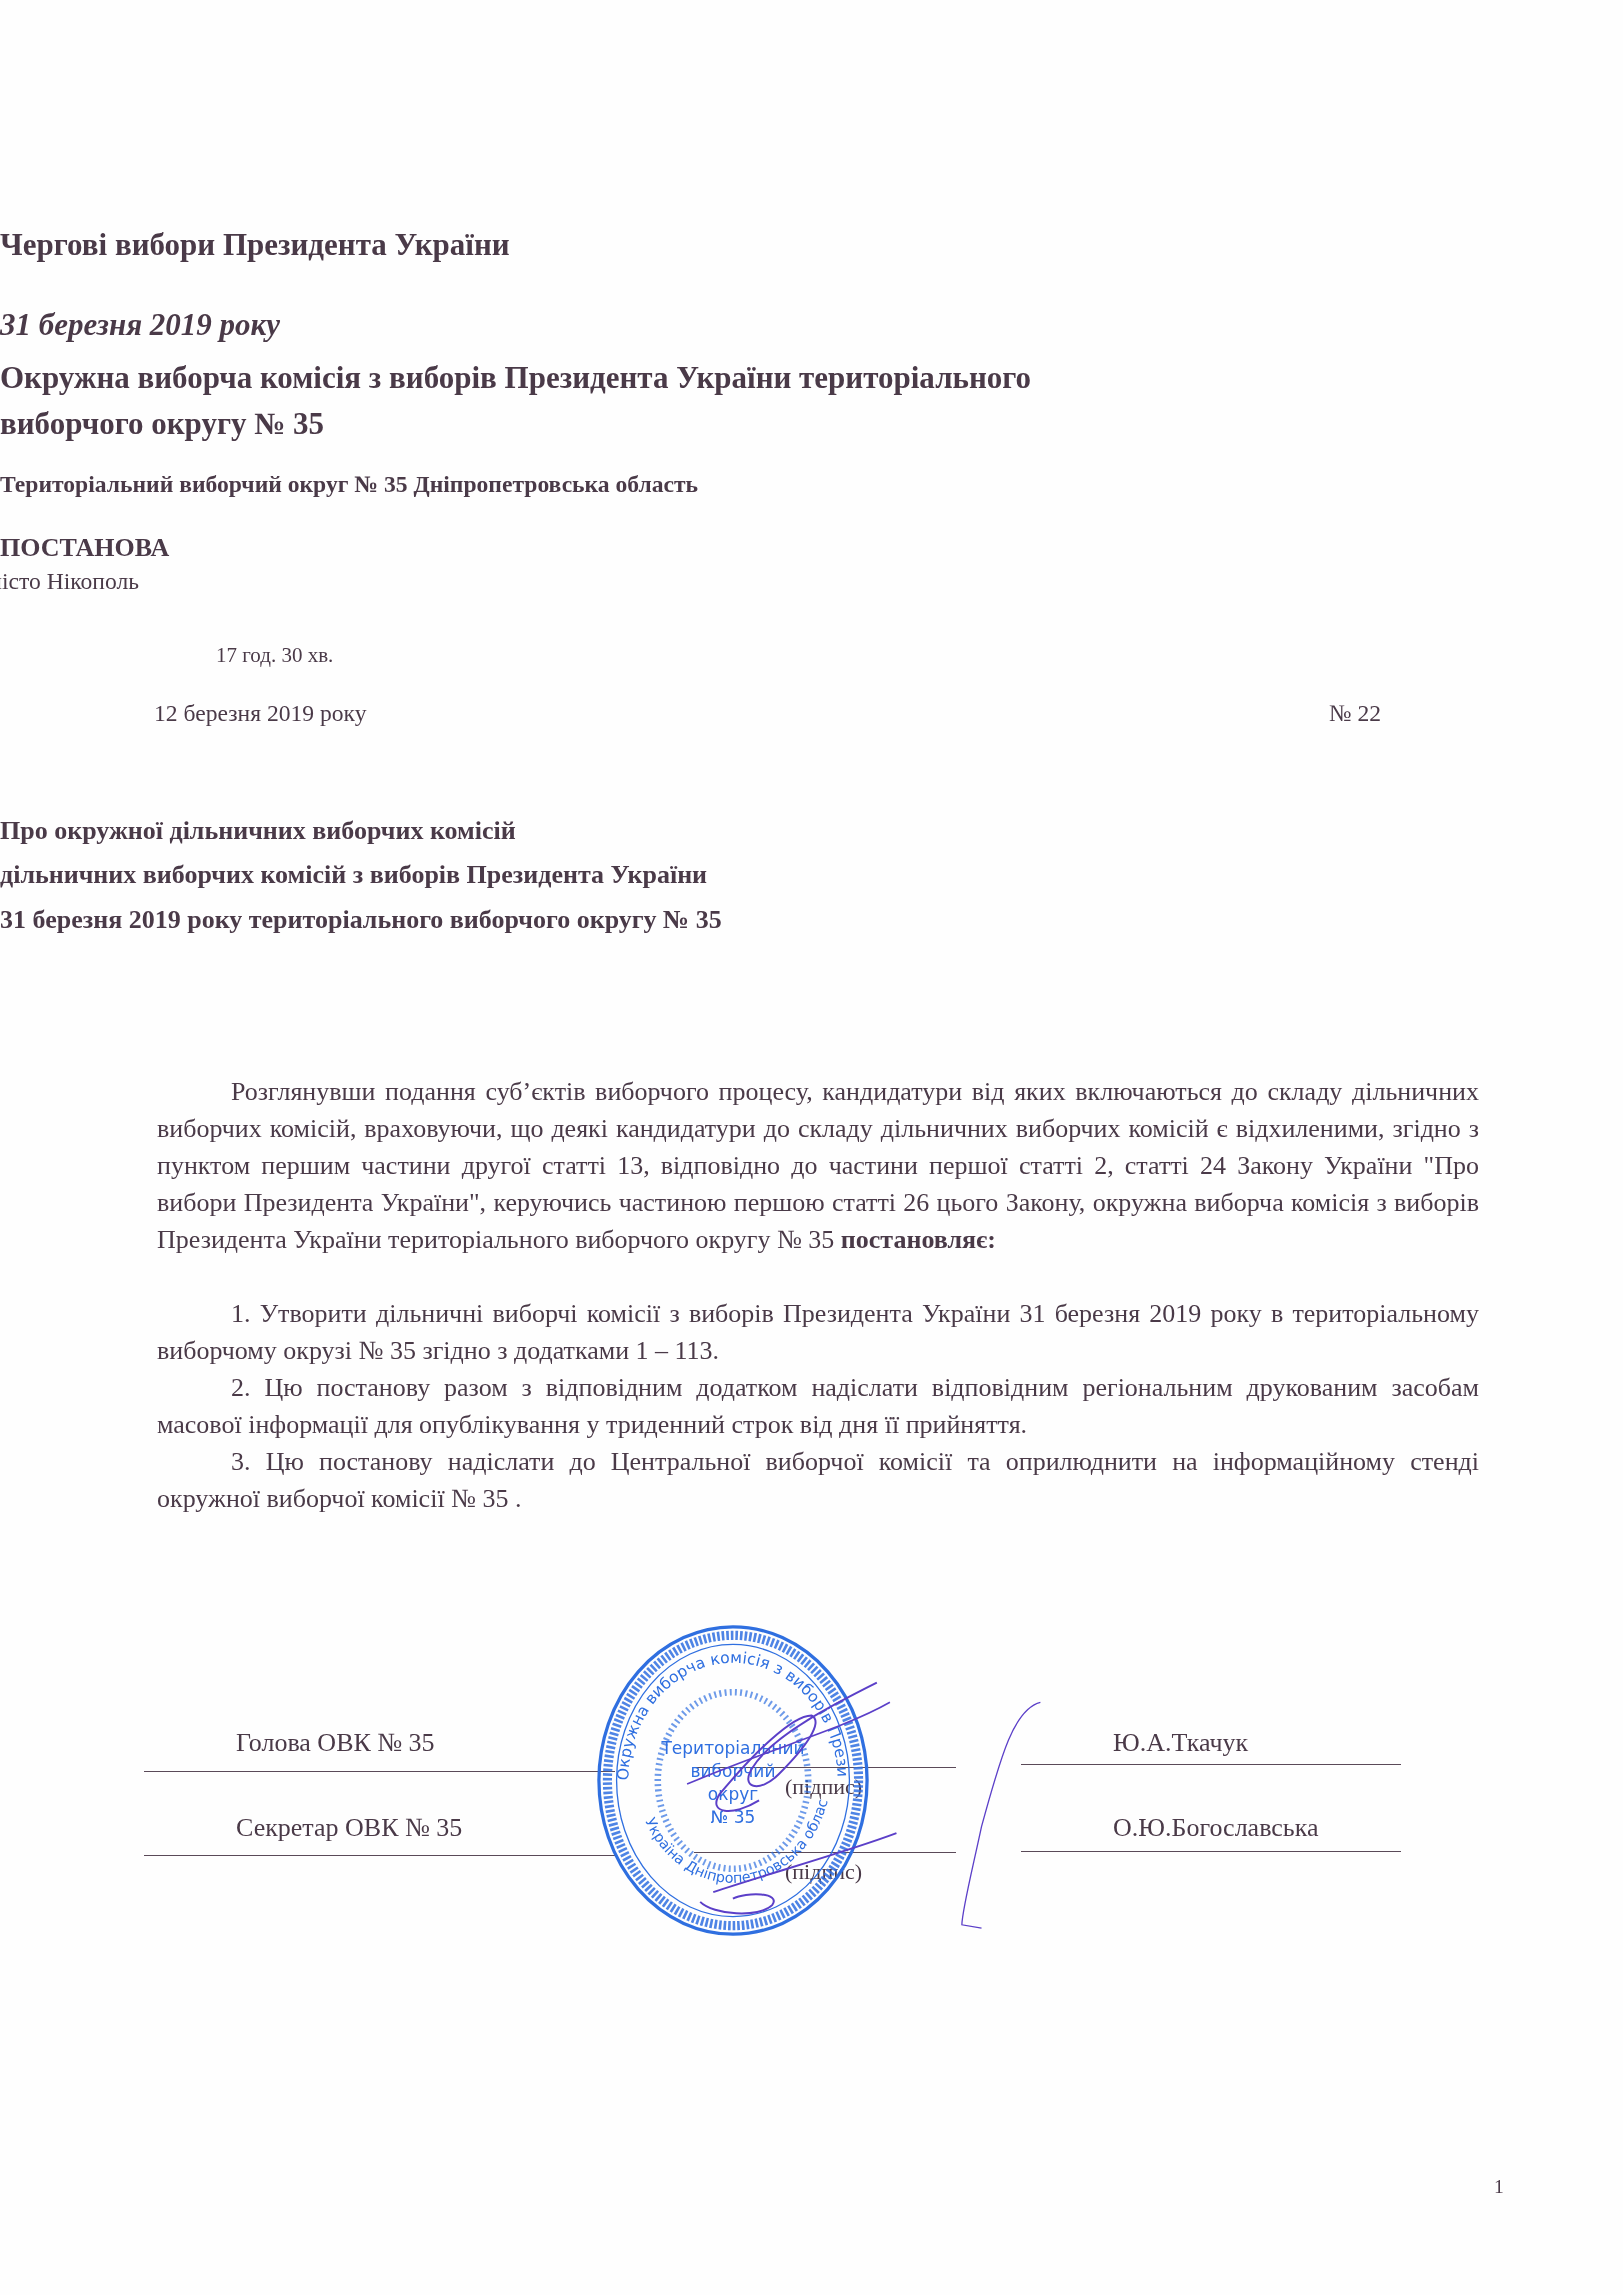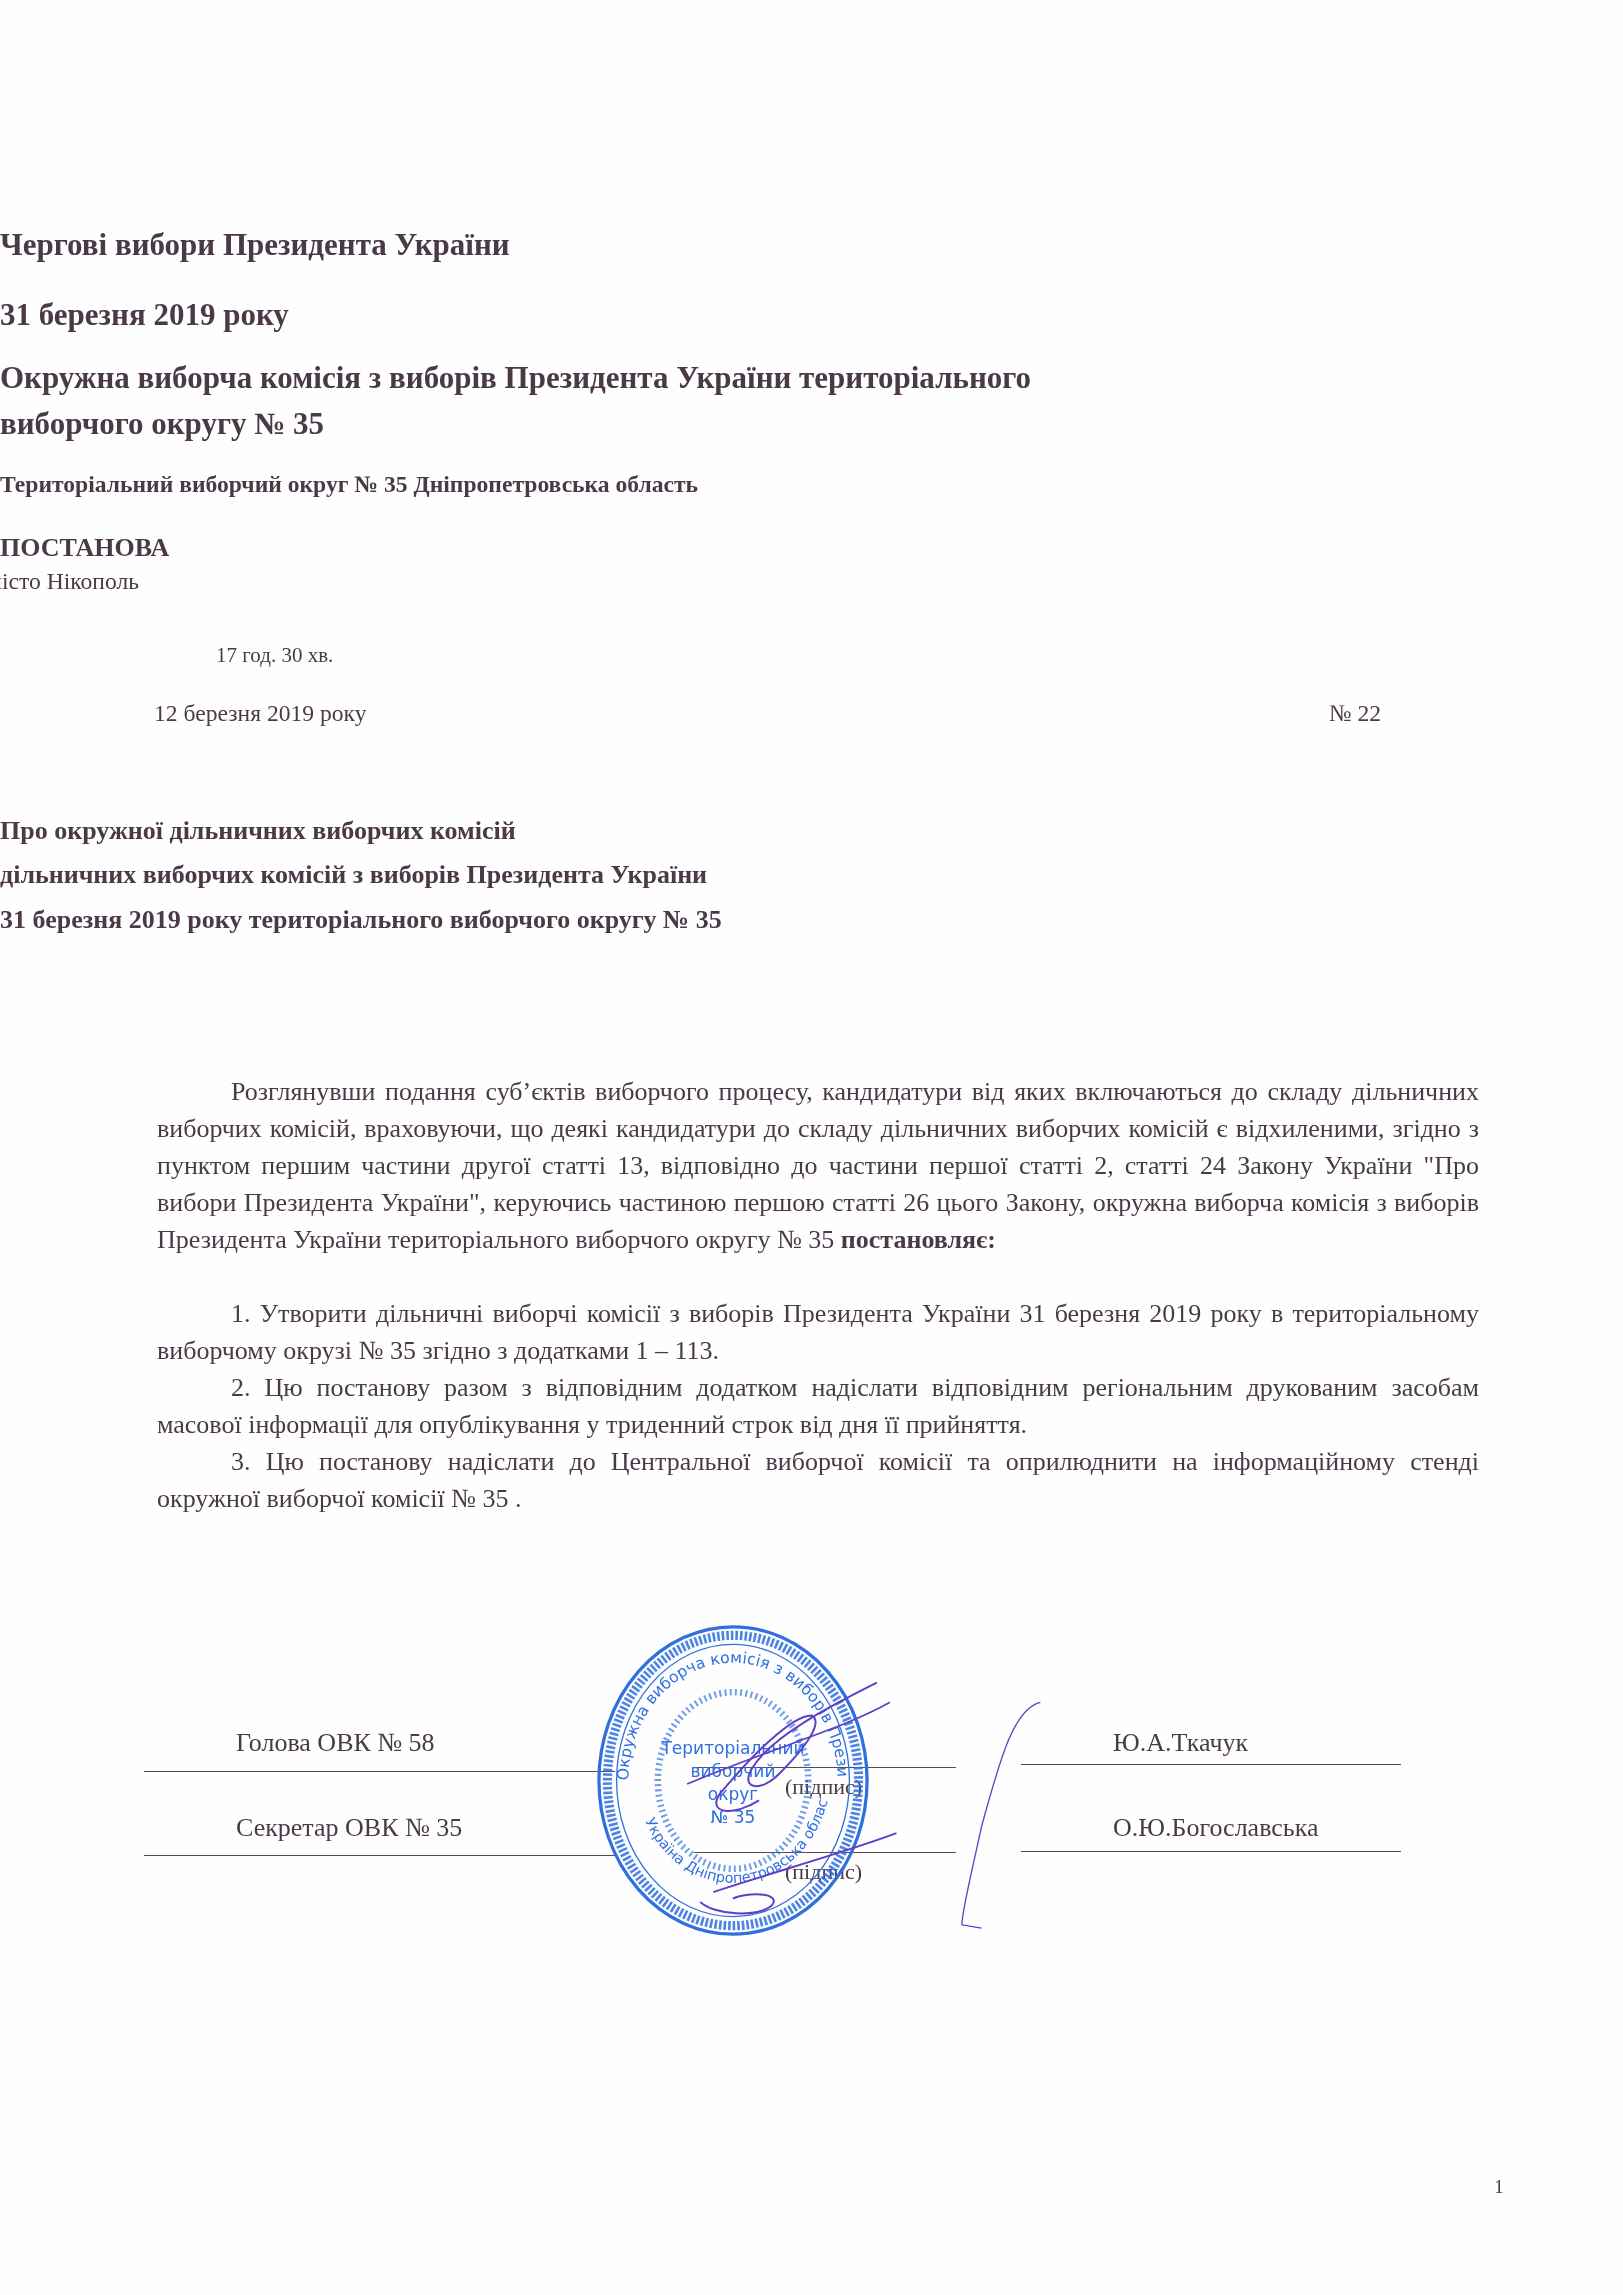--- a/index.html
+++ b/index.html
@@ -24,21 +24,21 @@
     .stamp { position: absolute; left: 589px; top: 1617px; width: 288px; height: 327px; }
     .signature { position: absolute; }
     .pagenum { position: absolute; left: 1494px; top: 2176px; font-size: 19.6px; }
   </style>
 </head>
 <body>
 
 <div class="page">
 
   <div class="center h-big" style="top:226px;">Чергові вибори Президента України</div>
-  <div class="center h-big" style="top:296px;">31 березня 2019 року</div>
+  <div class="center h-big" style="top:306px;font-style:italic;">31 березня 2019 року</div>
   <div class="center h-big" style="top:359px;">Окружна виборча комісія з виборів Президента України територіального</div>
   <div class="center h-big" style="top:405px;">виборчого округу № 35</div>
   <div class="center h-mid" style="top:471px;">Територіальний виборчий округ № 35 Дніпропетровська область</div>
   <div class="center h-post" style="top:533px;">ПОСТАНОВА</div>
   <div class="center city" style="top:568px; left:-13px;">місто Нікополь</div>
 
   <div class="abs" style="left:216px; top:643px; font-size:21px;">17 год. 30 хв.</div>
   <div class="abs" style="left:154px; top:700px;">12 березня 2019 року</div>
   <div class="abs" style="left:1329px; top:700px;">№ 22</div>
 
@@ -47,21 +47,21 @@
   <div class="center title" style="top:901px;">31 березня 2019 року територіального виборчого округу № 35</div>
 
   <div class="body" style="top:1073px;">
     <p class="indent"><span>Розглянувши подання суб’єктів виборчого процесу, кандидатури від яких включаються до складу дільничних виборчих комісій, враховуючи, що деякі кандидатури до складу дільничних виборчих комісій є відхиленими, згідно з  пунктом першим частини другої статті 13, відповідно до частини першої статті 2, статті 24  Закону України "Про вибори Президента України", керуючись частиною першою статті 26 цього Закону, окружна виборча комісія з виборів Президента України територіального виборчого округу № 35 </span><span class="b">постановляє:</span></p>
     <div class="gap"></div>
     <p class="indent">1. Утворити дільничні виборчі комісії з виборів Президента України  31 березня 2019 року в територіальному виборчому окрузі № 35 згідно з додатками 1 – 113.</p>
     <p class="indent">2. Цю постанову разом з відповідним додатком надіслати відповідним регіональним друкованим засобам масової інформації для опублікування у триденний строк від дня її прийняття.</p>
     <p class="indent">3. Цю постанову надіслати до Центральної виборчої комісії та оприлюднити на інформаційному стенді окружної виборчої комісії № 35 .</p>
   </div>
 
-  <div class="sig-label" style="left:236px; top:1728px;">Голова ОВК № 58</div>
+  <div class="sig-label" style="left:236px; top:1728px;">Голова ОВК № 35</div>
   <div class="sig-line" style="left:144px; top:1771px; width:471px;"></div>
   <div class="sig-line" style="left:694px; top:1767px; width:262px;"></div>
   <div class="sig-line" style="left:1021px; top:1764px; width:380px;"></div>
   <div class="sig-label" style="left:1113px; top:1728px;">Ю.А.Ткачук</div>
   <div class="sig-caption" style="left:785px; top:1774px;">(підпис)</div>
 
   <div class="sig-label" style="left:236px; top:1813px;">Секретар ОВК № 35</div>
   <div class="sig-line" style="left:144px; top:1855px; width:471px;"></div>
   <div class="sig-line" style="left:694px; top:1852px; width:262px;"></div>
   <div class="sig-line" style="left:1021px; top:1851px; width:380px;"></div>

